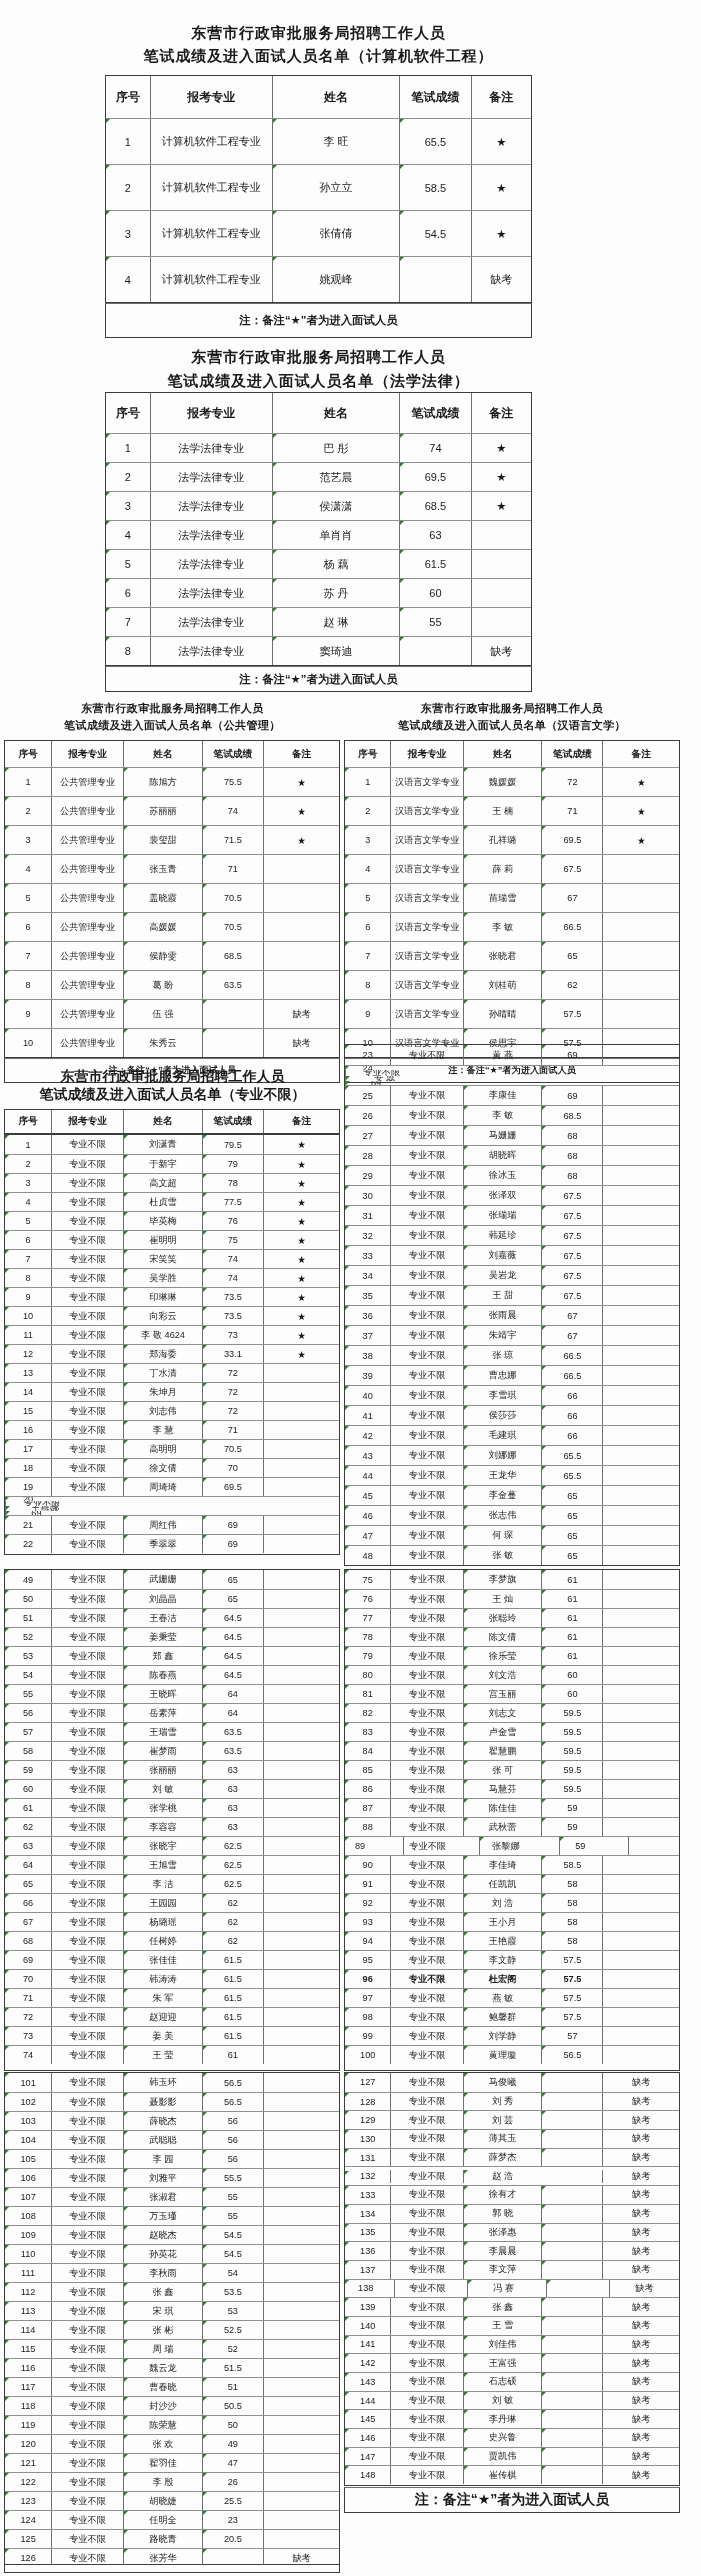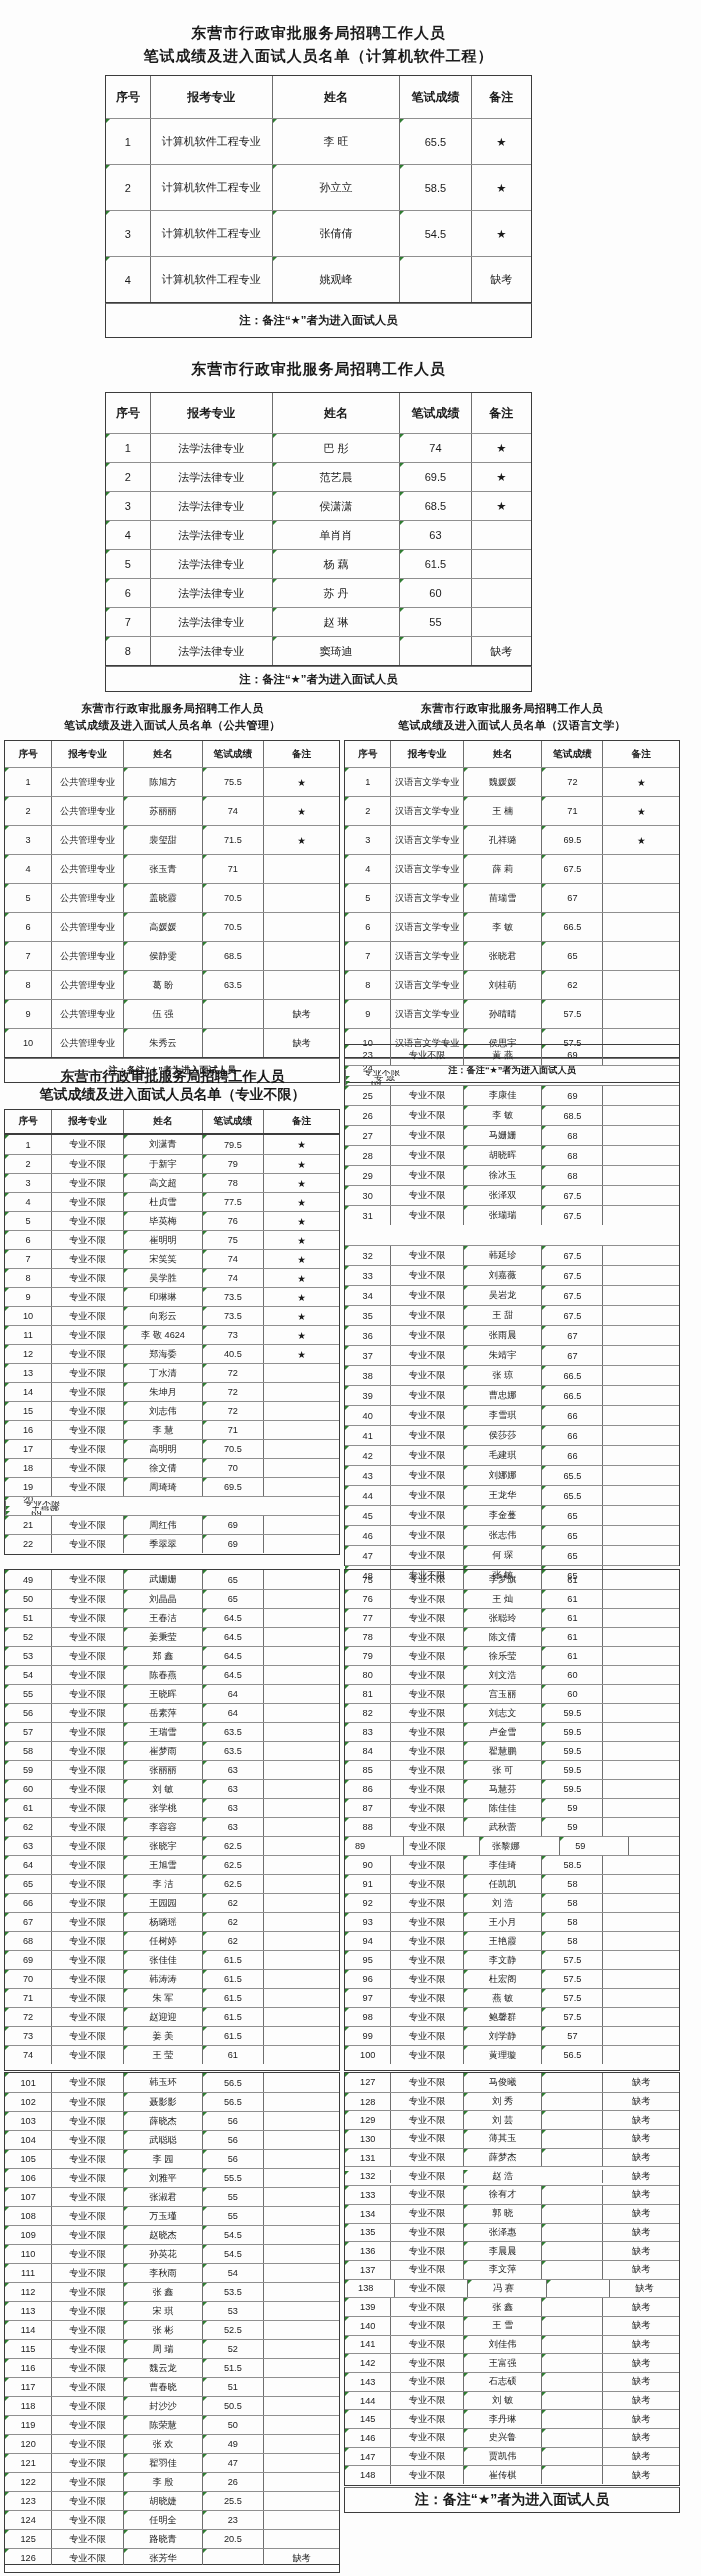--- a/index.html
+++ b/index.html
@@ -103,20 +103,21 @@
           <div class="cell c4">缺考</div>
         </div>
       </div>
   </div>
   <div class="notebox" style="height:35px;">注：备注“★”者为进入面试人员</div>
 </div>
 
 <div class="tbl wide" style="left:105px;top:345px;width:427px;">
   <div class="title" style="height:47px;">
     <div class="tl">东营市行政审批服务局招聘工作人员</div>
+    <div class="tl">笔试成绩及进入面试人员名单（法学法律）</div>
   </div>
   <div class="grid">
     <div>
         <div class="row hdr" style="height: 40px;">
           <div class="cell c0">序号</div>
           <div class="cell c1">报考专业</div>
           <div class="cell c2">姓名</div>
           <div class="cell c3">笔试成绩</div>
           <div class="cell c4">备注</div>
         </div>
@@ -490,21 +491,21 @@
         <div class="cell c2 gc">李  敬 4624</div>
         <div class="cell c3 gc">73</div>
         <div class="cell c4">
           <span class="star">★</span>
         </div>
       </div>
       <div class="row" style="height: 19px;">
         <div class="cell c0 gc">12</div>
         <div class="cell c1">专业不限</div>
         <div class="cell c2 gc">郑海委</div>
-        <div class="cell c3 gc">40.5</div>
+        <div class="cell c3 gc">33.1</div>
         <div class="cell c4">
           <span class="star">★</span>
         </div>
       </div>
       <div class="row" style="height: 19px;">
         <div class="cell c0 gc">13</div>
         <div class="cell c1">专业不限</div>
         <div class="cell c2 gc">丁水清</div>
         <div class="cell c3 gc">72</div>
         <div class="cell c4"></div>
@@ -1006,21 +1007,21 @@
         <div class="cell c3 gc">67.5</div>
         <div class="cell c4"></div>
       </div>
       <div class="row" style="height: 20px;">
         <div class="cell c0 gc">31</div>
         <div class="cell c1">专业不限</div>
         <div class="cell c2 gc">张瑞瑞</div>
         <div class="cell c3 gc">67.5</div>
         <div class="cell c4"></div>
       </div>
-      <div class="row" style="height: 20px; margin-top: 20px;">
+      <div class="row" style="height: 20px;">
         <div class="cell c0 gc">32</div>
         <div class="cell c1">专业不限</div>
         <div class="cell c2 gc">韩延珍</div>
         <div class="cell c3 gc">67.5</div>
         <div class="cell c4"></div>
       </div>
       <div class="row" style="height: 20px;">
         <div class="cell c0 gc">33</div>
         <div class="cell c1">专业不限</div>
         <div class="cell c2 gc">刘嘉薇</div>
@@ -1276,21 +1277,21 @@
         <div class="cell c3 gc">58</div>
         <div class="cell c4"></div>
       </div>
       <div class="row" style="height: 19px;">
         <div class="cell c0 gc">95</div>
         <div class="cell c1">专业不限</div>
         <div class="cell c2 gc">李文静</div>
         <div class="cell c3 gc">57.5</div>
         <div class="cell c4"></div>
       </div>
-      <div class="row" style="height: 19px;">
+      <div class="row" style="height: 19px; font-weight: bold;">
         <div class="cell c0 gc">96</div>
         <div class="cell c1">专业不限</div>
         <div class="cell c2 gc">杜宏阁</div>
         <div class="cell c3 gc">57.5</div>
         <div class="cell c4"></div>
       </div>
       <div class="row" style="height: 19px;">
         <div class="cell c0 gc">97</div>
         <div class="cell c1">专业不限</div>
         <div class="cell c2 gc">燕  敏</div>

